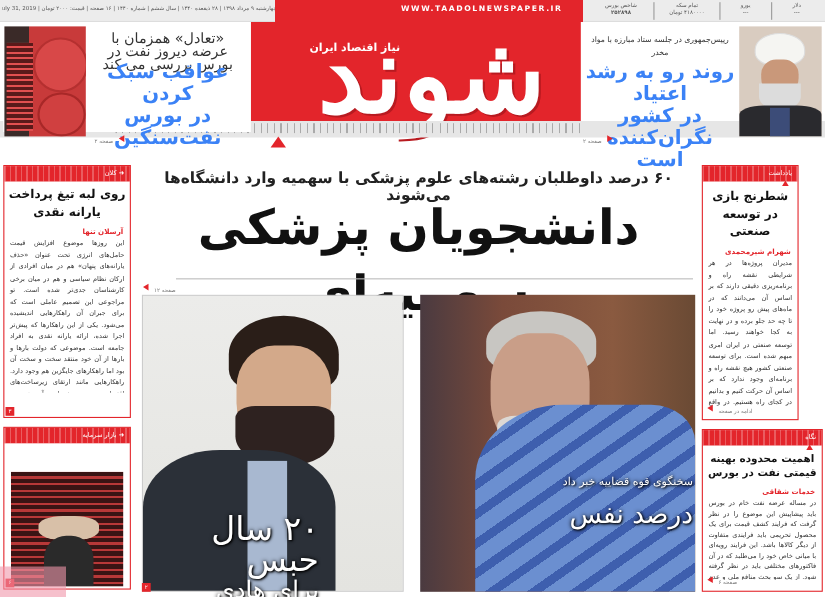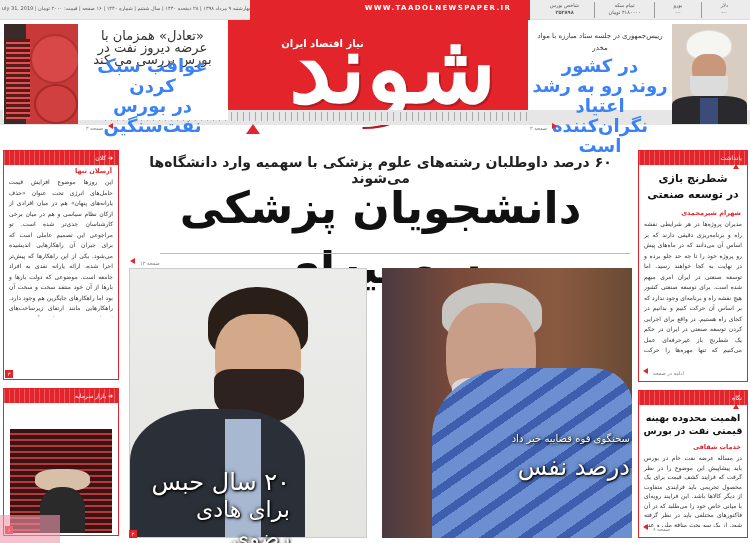--- a/index.html
+++ b/index.html
@@ -84,22 +84,22 @@
 </div>
 <div class="abs" style="left:86px;top:115px;direction:rtl">
   <span class="pg-arrow"></span>
   <span class="pg">صفحه ۲</span>
 </div>
 
 <div class="abs rtl" style="left:535px;top:30px;width:130px;font-size:7px;line-height:12px;color:#333;text-align:center">
   <span>رییس‌جمهوری در جلسه ستاد مبارزه با مواد مخدر</span>
 </div>
 <div class="abs c" style="left:530px;top:56px;width:140px;direction:rtl">
+  <div class="teaser-title">روند رو به رشد اعتیاد</div>
   <div class="teaser-title">در کشور</div>
-  <div class="teaser-title">روند رو به رشد اعتیاد</div>
   <div class="teaser-title">نگران‌کننده است</div>
 </div>
 <div class="abs" style="left:530px;top:115px">
   <span class="pg">صفحه ۲</span>
   <span class="pg-arrow" style="border-right:none;border-left:5px solid #e3252b"></span>
 </div>
 <div class="abs photo" style="left:672px;top:24px;width:75px;height:100px;background:linear-gradient(180deg,#d9ccc0 0 100%)">
   <div class="abs" style="left:14px;top:6px;width:46px;height:30px;border-radius:50% 50% 40% 40%;background:#f5f5f2;border:1px solid #ddd"></div>
   <div class="abs" style="left:20px;top:30px;width:34px;height:34px;border-radius:40% 40% 50% 50%;background:#c9987a"></div>
   <div class="abs" style="left:18px;top:52px;width:38px;height:24px;border-radius:0 0 50% 50%;background:#dcdcdc"></div>
@@ -116,59 +116,60 @@
 <div class="abs rule"></div>
 
 <div class="abs photo" style="left:129px;top:268px;width:238px;height:270px;background:linear-gradient(180deg,#ececea 0%,#e4e4e0 100%);border:1px solid #ccc">
   <div class="abs" style="left:78px;top:18px;width:100px;height:70px;border-radius:50% 50% 30% 30%;background:#2a1e18"></div>
   <div class="abs" style="left:85px;top:45px;width:86px;height:95px;border-radius:40% 40% 45% 45%;background:#d3a98a"></div>
   <div class="abs" style="left:84px;top:100px;width:90px;height:55px;border-radius:20% 20% 50% 50%;background:#2e2220"></div>
   <div class="abs" style="left:0;top:140px;width:175px;height:130px;background:#2b3038;border-radius:40% 40% 0 0"></div>
   <div class="abs" style="left:95px;top:150px;width:36px;height:120px;background:#a8b8d0"></div>
 </div>
 <div class="abs caption" style="left:140px;top:468px;width:150px;text-align:right">
-  <div style="font-size:24px;line-height:28px">۲۰ سال حبس</div>
+  <div style="font-size:30px;line-height:28px">۲۰ سال حبس</div>
   <div style="font-size:22px;line-height:28px">برای هادی رضوی</div>
 </div>
 <div class="abs badge" style="left:129px;top:530px">۲</div>
 
 <div class="abs photo" style="left:382px;top:268px;width:250px;height:270px;background:linear-gradient(90deg,#4a3a40 0%,#7a4a3a 30%,#8a5a40 70%,#6a4a34 100%)">
   <div class="abs" style="left:60px;top:15px;width:100px;height:55px;border-radius:50% 50% 30% 30%;background:#c8c6c2"></div>
   <div class="abs" style="left:64px;top:35px;width:90px;height:110px;border-radius:40% 40% 45% 45%;background:#c99e88"></div>
   <div class="abs" style="left:70px;top:110px;width:80px;height:45px;border-radius:20% 20% 50% 50%;background:#dcd8d4"></div>
   <div class="abs" style="left:60px;top:140px;width:55px;height:50px;border-radius:40%;background:#c49078"></div>
   <div class="abs" style="left:50px;top:100px;width:200px;height:170px;background:repeating-linear-gradient(-35deg,#6b8fd0 0 14px,#3e5fae 14px 22px);border-radius:40% 20% 0 0"></div>
 </div>
 <div class="abs caption" style="left:470px;top:433px;width:160px;font-size:10px;text-align:right">سخنگوی قوه قضاییه خبر داد</div>
 <div class="abs caption" style="left:400px;top:452px;width:230px;text-align:right">
   <div style="font-size:24px;line-height:30px">درصد نفس</div>
 </div>
 
 <div class="abs side-box" style="left:3px;top:150px;width:116px;height:230px">
   <div class="side-head">
     <span>➜ </span><span>کلان</span>
   </div>
+  <div class="sect-title" style="font-size:11px">روی لبه تیغ پرداخت یارانه نقدی</div>
   <div class="author">آرسلان تنها</div>
   <div class="body-text" style="height:140px;overflow:hidden">این روزها موضوع افزایش قیمت حامل‌های انرژی تحت عنوان «حذف یارانه‌های پنهان» هم در میان افرادی از ارکان نظام سیاسی و هم در میان برخی کارشناسان جدی‌تر شده است. تو مراجوعی این تصمیم عاملی است که برای جبران آن راهکارهایی اندیشیده می‌شود. یکی از این راهکارها که پیش‌تر اجرا شده، ارائه یارانه نقدی به افراد جامعه است. موضوعی که دولت بارها و بارها از آن خود منتقد سخت و سخت آن بود اما راهکارهای جایگزین هم وجود دارد. راهکارهایی مانند ارتقای زیرساخت‌های اقتصادی، بهبود خدمات آموزشی و بهداشتی و افزایش راندمان انرژی و... حالا باید منتظر ماند و دید چقدر موضوع کسر منابع بودجه دولت را ولی دارد به سراغ حذف یارانه‌های انرژی رود و اگر چنین شد چقدر خطر است خلاف آنچه در شش سال گذشته درباره تبعات یارانه پرداخت یارانه‌های نقدی گفته حرکت کند.</div>
   <div class="abs badge" style="left:1px;bottom:1px">۳</div>
 </div>
 
 <div class="abs side-box" style="left:3px;top:388px;width:116px;height:148px">
   <div class="side-head">
     <span>➜ </span><span>بازار سرمایه</span>
   </div>
   <div class="abs photo" style="left:6px;top:40px;width:102px;height:104px;background:repeating-linear-gradient(180deg,#3a1414 0 4px,#b83838 4px 6px)">
     <div class="abs" style="left:25px;top:40px;width:55px;height:22px;border-radius:40%;background:#d8c0a8"></div>
     <div class="abs" style="left:30px;top:58px;width:45px;height:46px;border-radius:45% 45% 0 0;background:#2a2a2a"></div>
   </div>
   <div class="abs badge" style="left:1px;bottom:1px">۶</div>
 </div>
 <div class="abs" style="left:0;top:515px;width:60px;height:28px;background:rgba(240,150,170,.6)"></div>
 
-<div class="abs side-box" style="left:638px;top:150px;width:110px;height:232px">
+<div class="abs side-box" style="left:638px;top:150px;width:88px;height:232px">
   <div class="side-head"><span>یادداشت</span></div>
   <div class="abs" style="right:8px;top:13px;width:0;height:0;border-left:3px solid transparent;border-right:3px solid transparent;border-bottom:5px solid #e3252b"></div>
   <div class="sect-title" style="font-size:11px;padding-top:6px">
     <div>شطرنج بازی</div>
     <div>در توسعه صنعتی</div>
   </div>
   <div class="author">شهرام شیرمحمدی</div>
   <div class="body-text" style="height:135px;overflow:hidden">مدیران پروژه‌ها در هر شرایطی نقشه راه و برنامه‌ریزی دقیقی دارند که بر اساس آن می‌دانند که در ماه‌های پیش رو پروژه خود را تا چه حد جلو برده و در نهایت به کجا خواهند رسید. اما توسعه صنعتی در ایران امری مبهم شده است. برای توسعه صنعتی کشور هیچ نقشه راه و برنامه‌ای وجود ندارد که بر اساس آن حرکت کنیم و بدانیم در کجای راه هستیم. در واقع برای اجرایی کردن توسعه صنعتی در ایران در حکم یک شطرنج باز غیرحرفه‌ای عمل می‌کنیم که تنها مهره‌ها را حرکت می‌دهد به امید اینکه زودتر به انتهای بازی برسد. این به معنی عدم مدیریت صحیح در بخش‌های مختلف است که نشان می‌دهد نه تنها برنامه‌ریزی برای رسیدن به هدف نهایی یعنی توسعه صنعتی نداریم بلکه در این راه اصلا در حال حرکت هستیم تا ببینیم چه اتفاقی رخ می‌دهد در گام اول باید در نظر داشت که...</div>
   <div class="abs" style="left:4px;bottom:2px">
     <span class="pg-arrow"></span>

